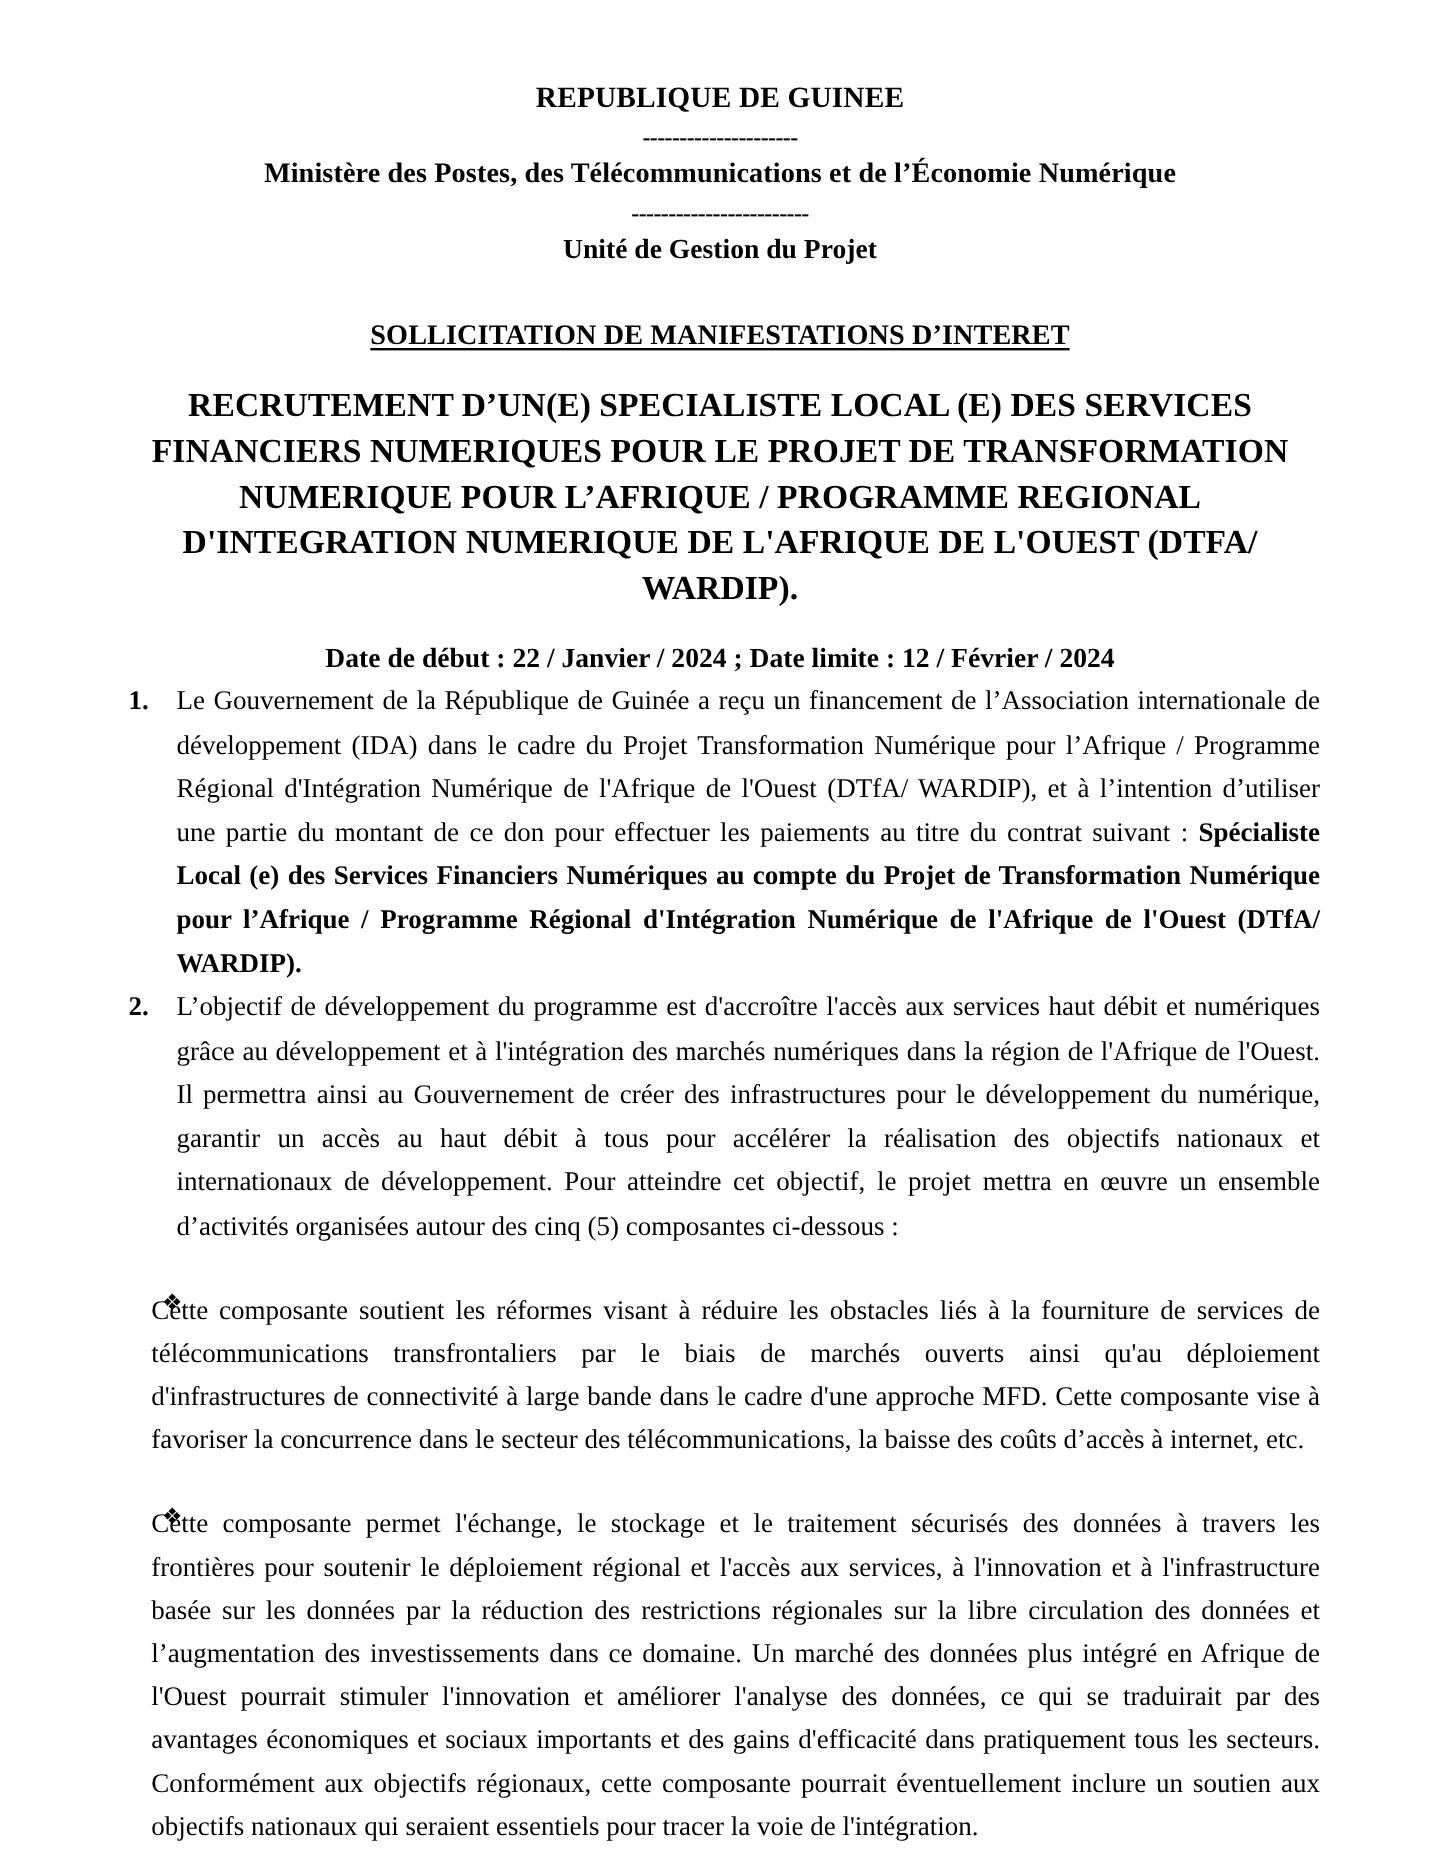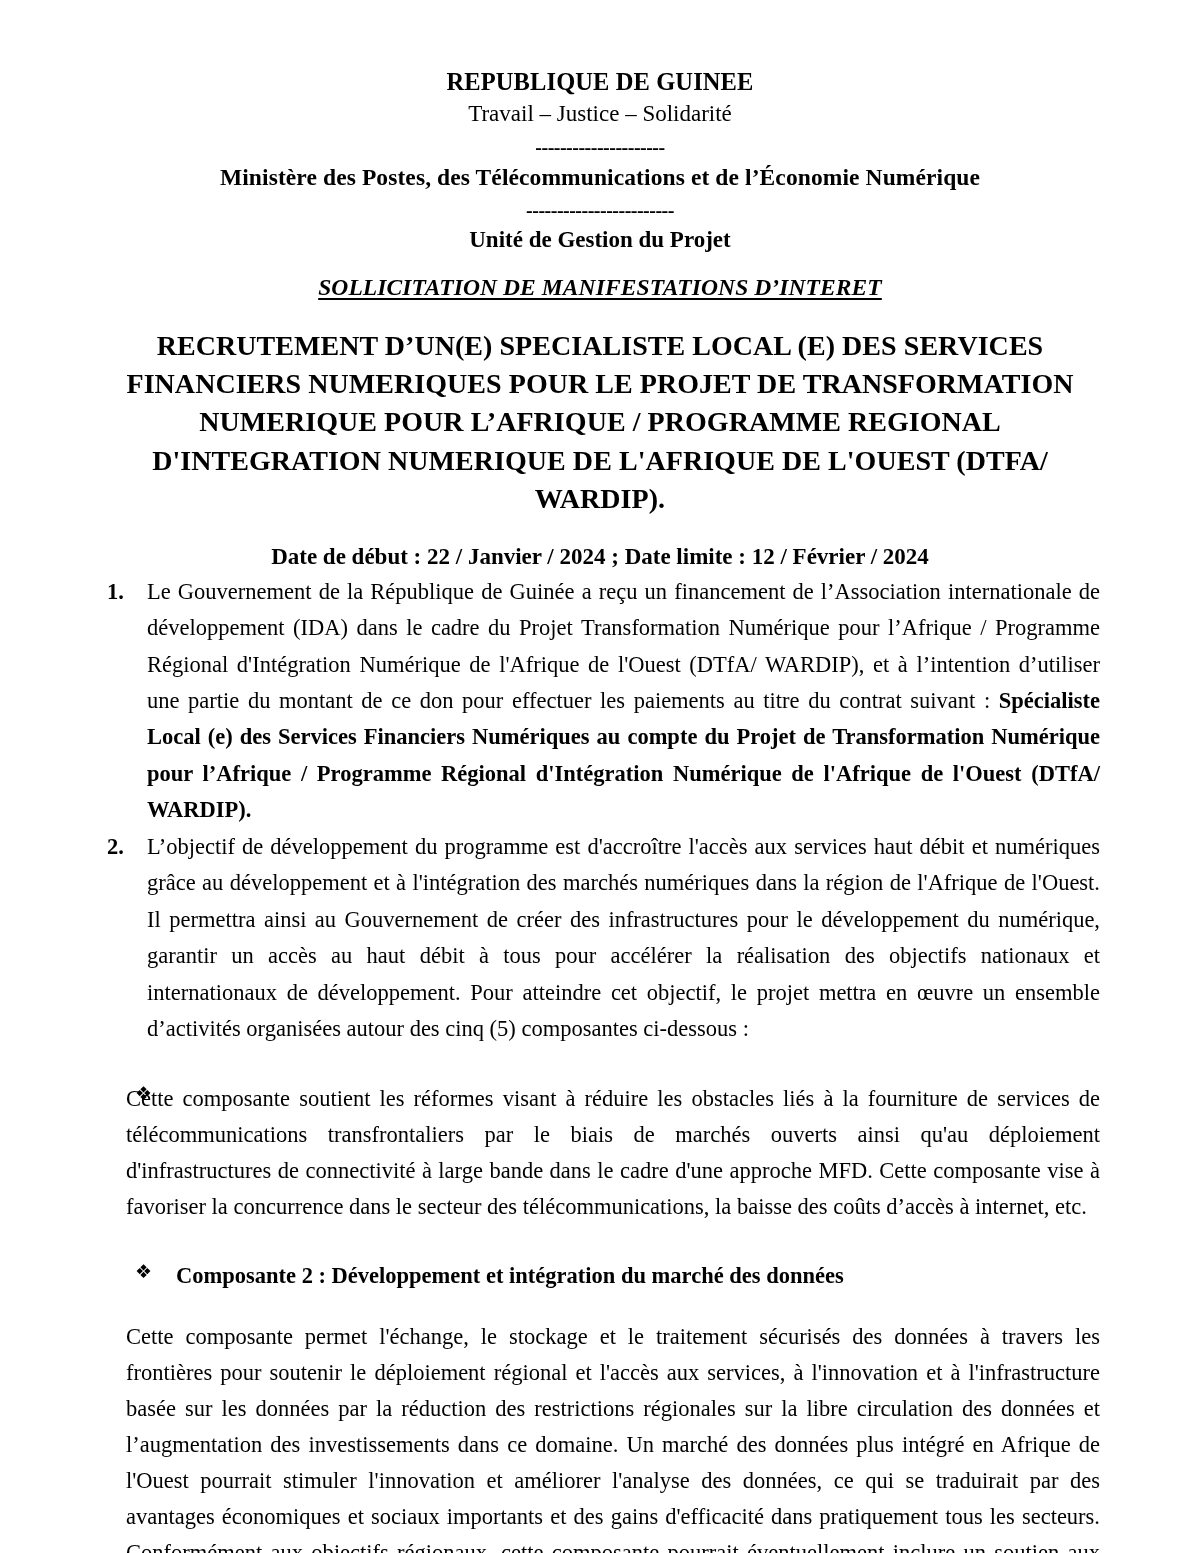--- a/index.html
+++ b/index.html
@@ -66,23 +66,22 @@
     line-height: 1.33;
     margin: 26px 24px 0 24px;
   }
 
   .solicitation {
     text-align: center;
     font-size: 23.5px;
     font-weight: bold;
     text-decoration: underline;
     text-underline-offset: 3px;
-    margin-top: 20px;
+    margin-top: 44px;
     letter-spacing: 0.1px;
-    font-style: italic;
   }
 
   .recruitment {
     text-align: center;
     font-size: 28px;
     font-weight: bold;
     line-height: 1.36;
     margin: 26px 16px 0 16px;
     letter-spacing: 0.05px;
   }
@@ -147,21 +146,20 @@
     margin: 26px 0 0 26px;
   }
 </style>
 </head>
 <body>
 
 <div class="page">
 
   <div class="hdr">
     <div class="hdr-line1">REPUBLIQUE DE GUINEE</div>
-    <div class="hdr-line2">Travail – Justice – Solidarité</div>
     <div class="sep">---------------------</div>
     <div class="hdr-ministry">Ministère des Postes, des Télécommunications et de l’Économie Numérique</div>
     <div class="sep">------------------------</div>
     <div class="hdr-unit">Unité de Gestion du Projet</div>
   </div>
 
 
   <div class="solicitation">SOLLICITATION DE MANIFESTATIONS D’INTERET</div>
 
   <div class="recruitment">RECRUTEMENT D’UN(E) SPECIALISTE LOCAL (E) DES SERVICES FINANCIERS NUMERIQUES POUR LE PROJET DE TRANSFORMATION NUMERIQUE POUR L’AFRIQUE / PROGRAMME REGIONAL D'INTEGRATION NUMERIQUE DE L'AFRIQUE DE L'OUEST (DTFA/ WARDIP).</div>
@@ -177,17 +175,16 @@
     </li>
   </ol>
 
   <div class="comp-head">
     <span class="bullet">❖</span>
   </div>
   <div class="comp-body">Cette composante soutient les réformes visant à réduire les obstacles liés à la fourniture de services de télécommunications transfrontaliers par le biais de marchés ouverts ainsi qu'au déploiement d'infrastructures de connectivité à large bande dans le cadre d'une approche MFD. Cette composante vise à favoriser la concurrence dans le secteur des télécommunications, la baisse des coûts d’accès à internet, etc.</div>
 
   <div class="comp-head">
     <span class="bullet">❖</span>
-    <span class="comp-label">Composante 2 : Développement et intégration du marché des données</span>
   </div>
   <div class="comp-body">Cette composante permet l'échange, le stockage et le traitement sécurisés des données à travers les frontières pour soutenir le déploiement régional et l'accès aux services, à l'innovation et à l'infrastructure basée sur les données par la réduction des restrictions régionales sur la libre circulation des données et l’augmentation des investissements dans ce domaine. Un marché des données plus intégré en Afrique de l'Ouest pourrait stimuler l'innovation et améliorer l'analyse des données, ce qui se traduirait par des avantages économiques et sociaux importants et des gains d'efficacité dans pratiquement tous les secteurs. Conformément aux objectifs régionaux, cette composante pourrait éventuellement inclure un soutien aux objectifs nationaux qui seraient essentiels pour tracer la voie de l'intégration.</div>
 
 </div>
 
 </body></html>

